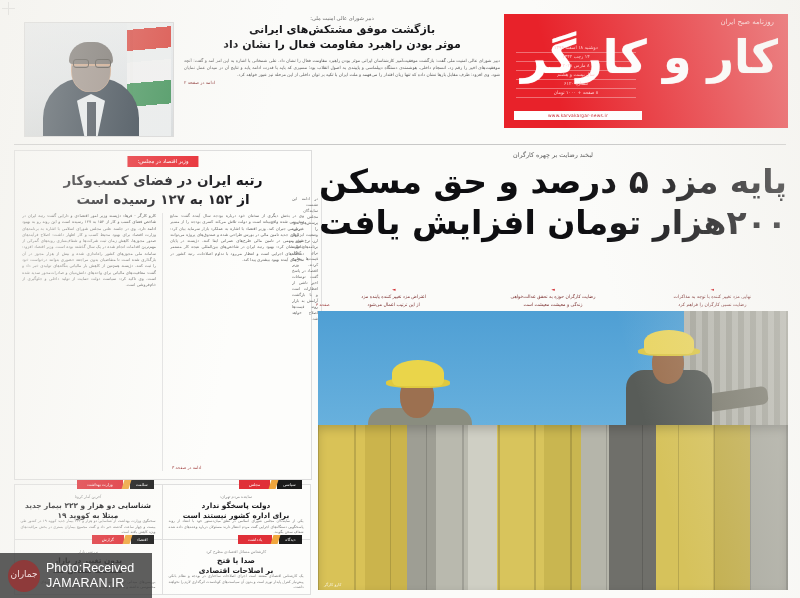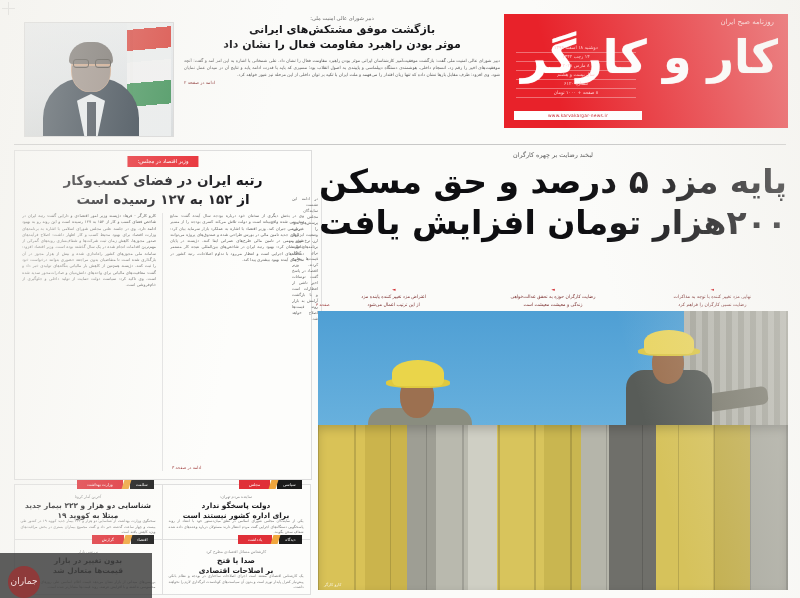--- a/index.html
+++ b/index.html
@@ -255,21 +255,21 @@
     font-size:7.4px;line-height:10px;font-weight:bold;color:#1a1a1d;letter-spacing:-.2px;
   }
   .bb-body{
     position:absolute;left:6px;right:6px;bottom:3px;
     font-size:3.6px;line-height:5.4px;color:#777;text-align:justify;filter:blur(.25px);
   }
 
   
   .watermark{
     position:absolute;left:0;top:553px;width:152px;height:45px;
-    background:rgba(58,58,58,.82);display:flex;align-items:flex-end;gap:6px;
+    background:rgba(58,58,58,.82);display:flex;align-items:center;gap:6px;
     direction:ltr;z-index:50;
   }
   .wm-logo{
     margin-left:8px;width:32px;height:32px;border-radius:50%;
     background:#8e3a3a;position:relative;flex:0 0 auto;
     display:flex;align-items:center;justify-content:center;
   }
   .wm-logo span{color:#f2dede;font-size:9px;line-height:1;transform:translateY(-1px);}
   .wm-text{color:#fff;font-family:"Liberation Sans",sans-serif;line-height:15px;}
   .wm-text .l1{font-size:12.5px;}
@@ -453,16 +453,20 @@
         <div>قیمت‌ها متعادل شد</div>
       </div>
       <div class="bb-body">بررسی‌های میدانی از بازار نشان می‌دهد قیمت اقلام اساسی طی روزهای گذشته تغییر محسوسی نداشته و با افزایش عرضه، روند قیمت‌ها متعادل‌تر شده است.</div>
     </div>
   </div>
 
   <div class="watermark">
     <div class="wm-logo">
       <span>جماران</span>
     </div>
+    <div class="wm-text">
+      <div class="l1">Photo:Received</div>
+      <div class="l2">JAMARAN.IR</div>
+    </div>
   </div>
 
   <div class="paper-tint"></div>
 </div>
 
 </body></html>

